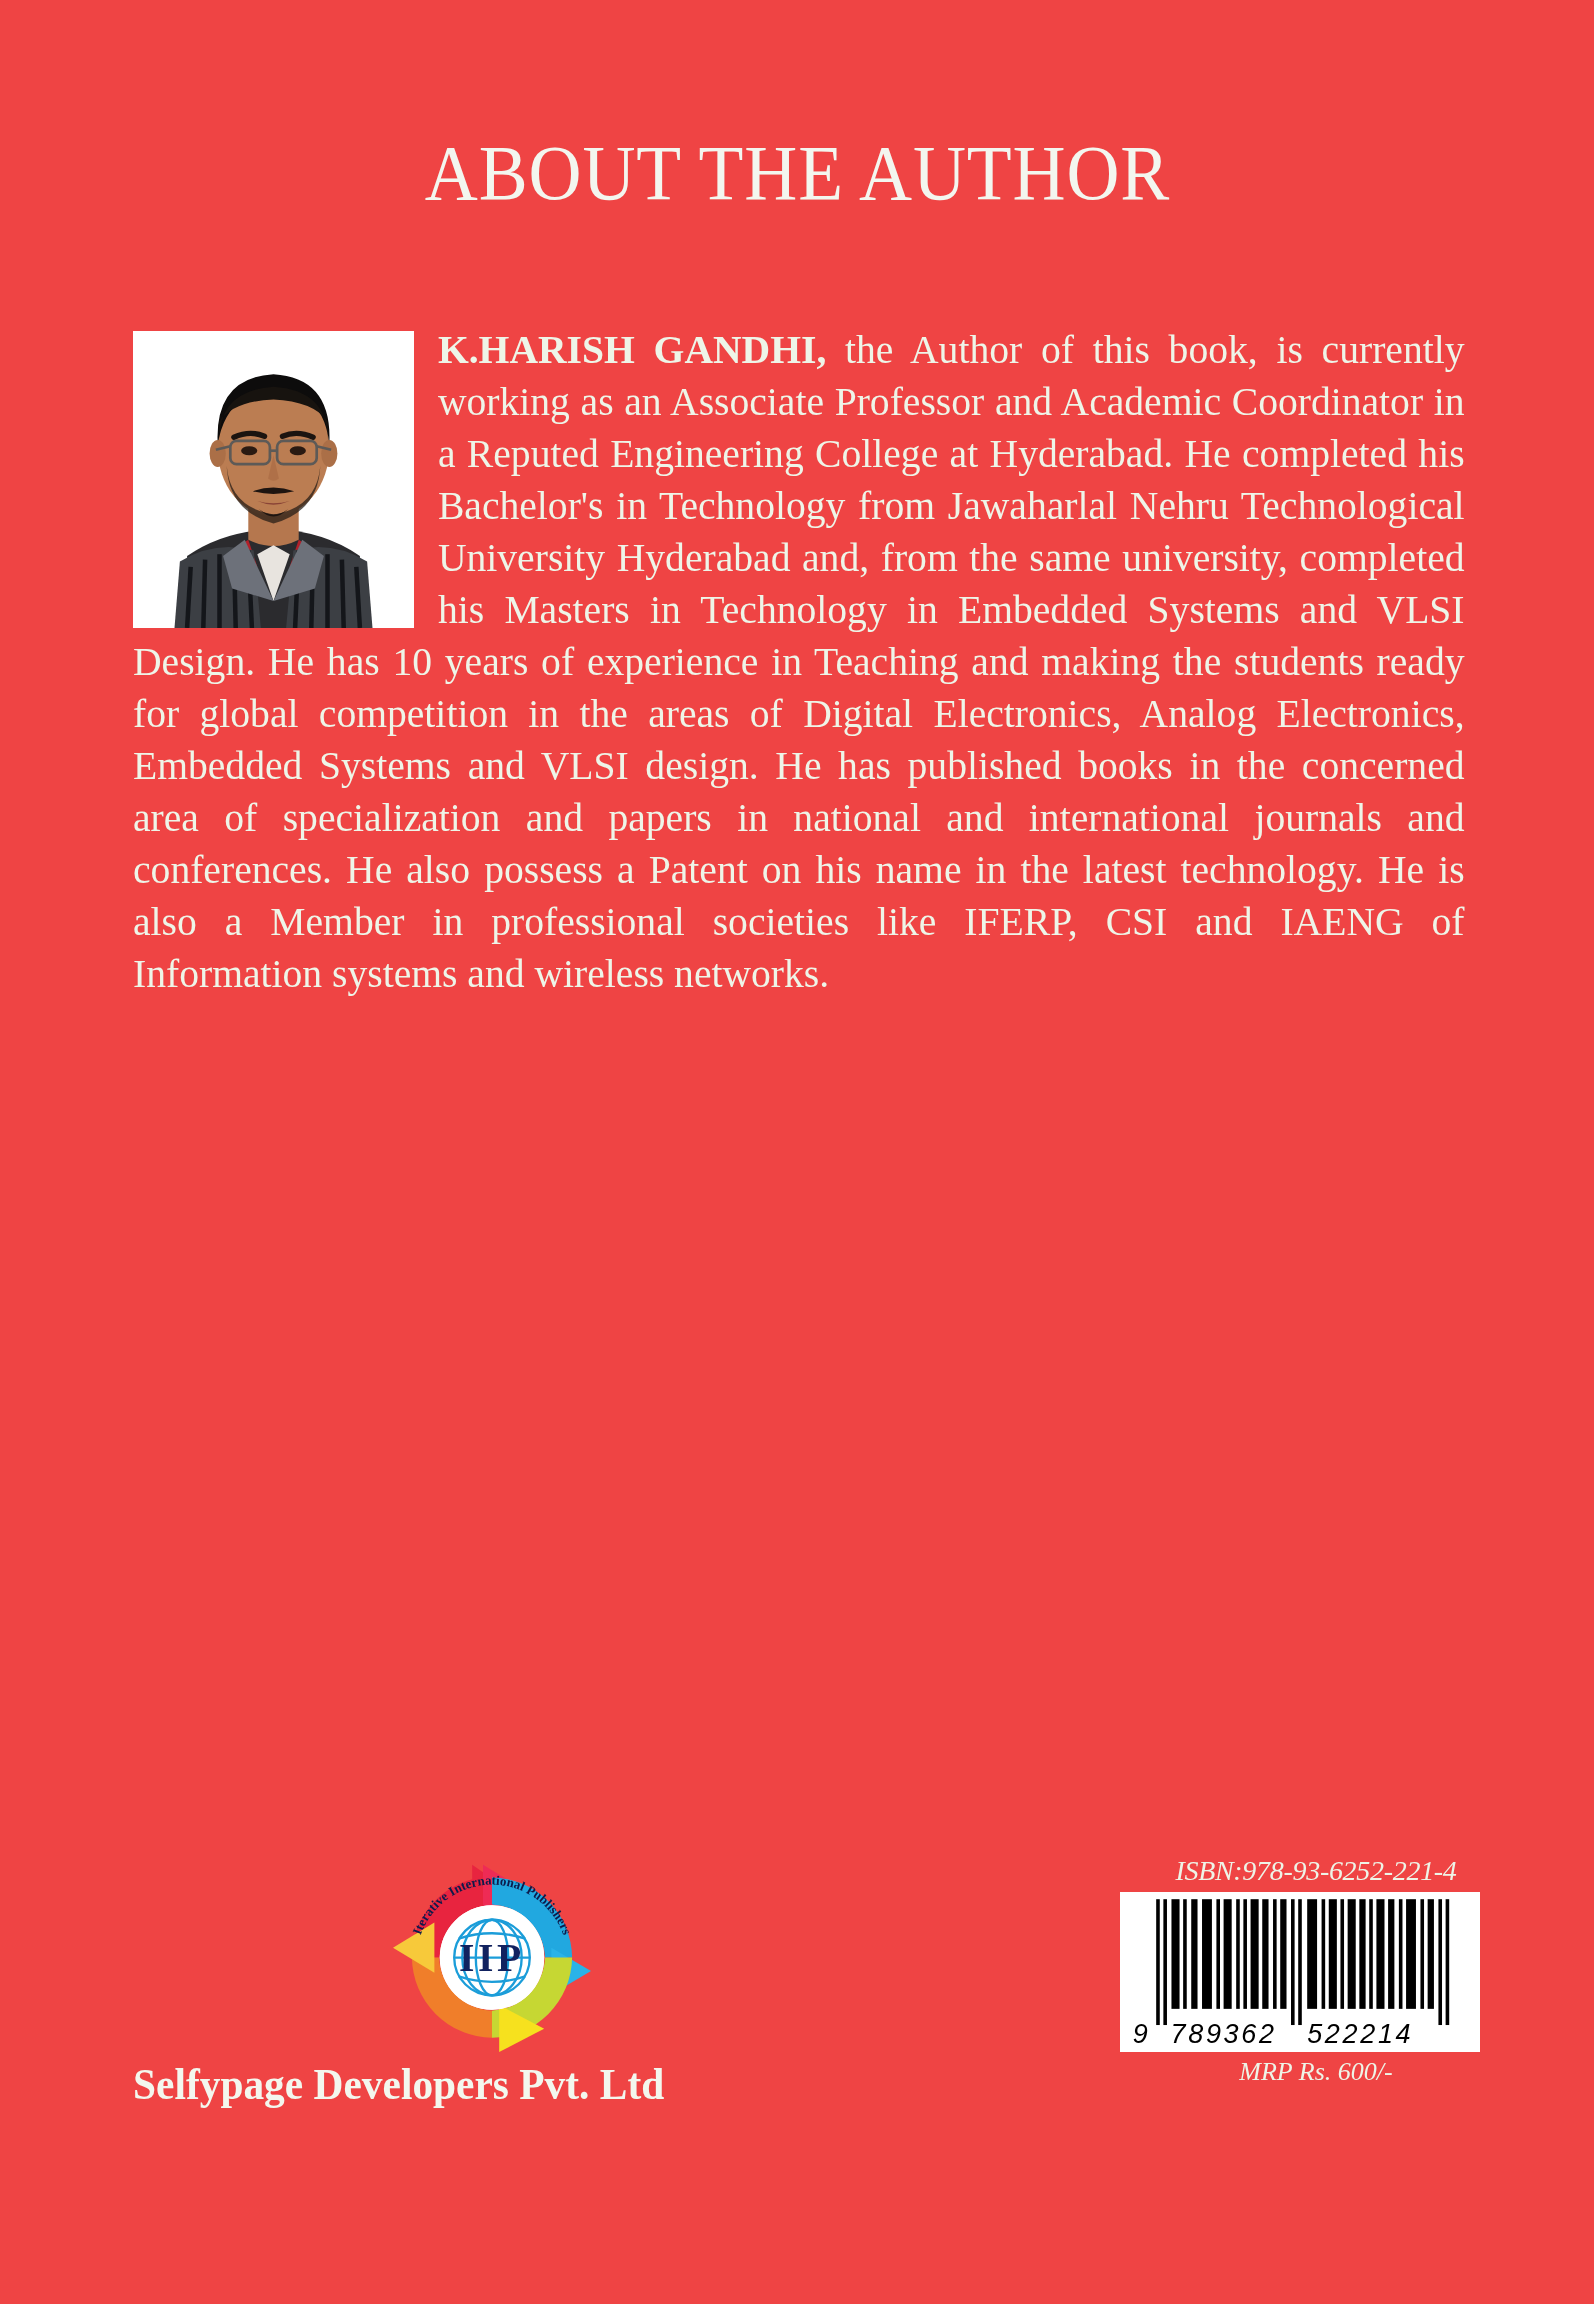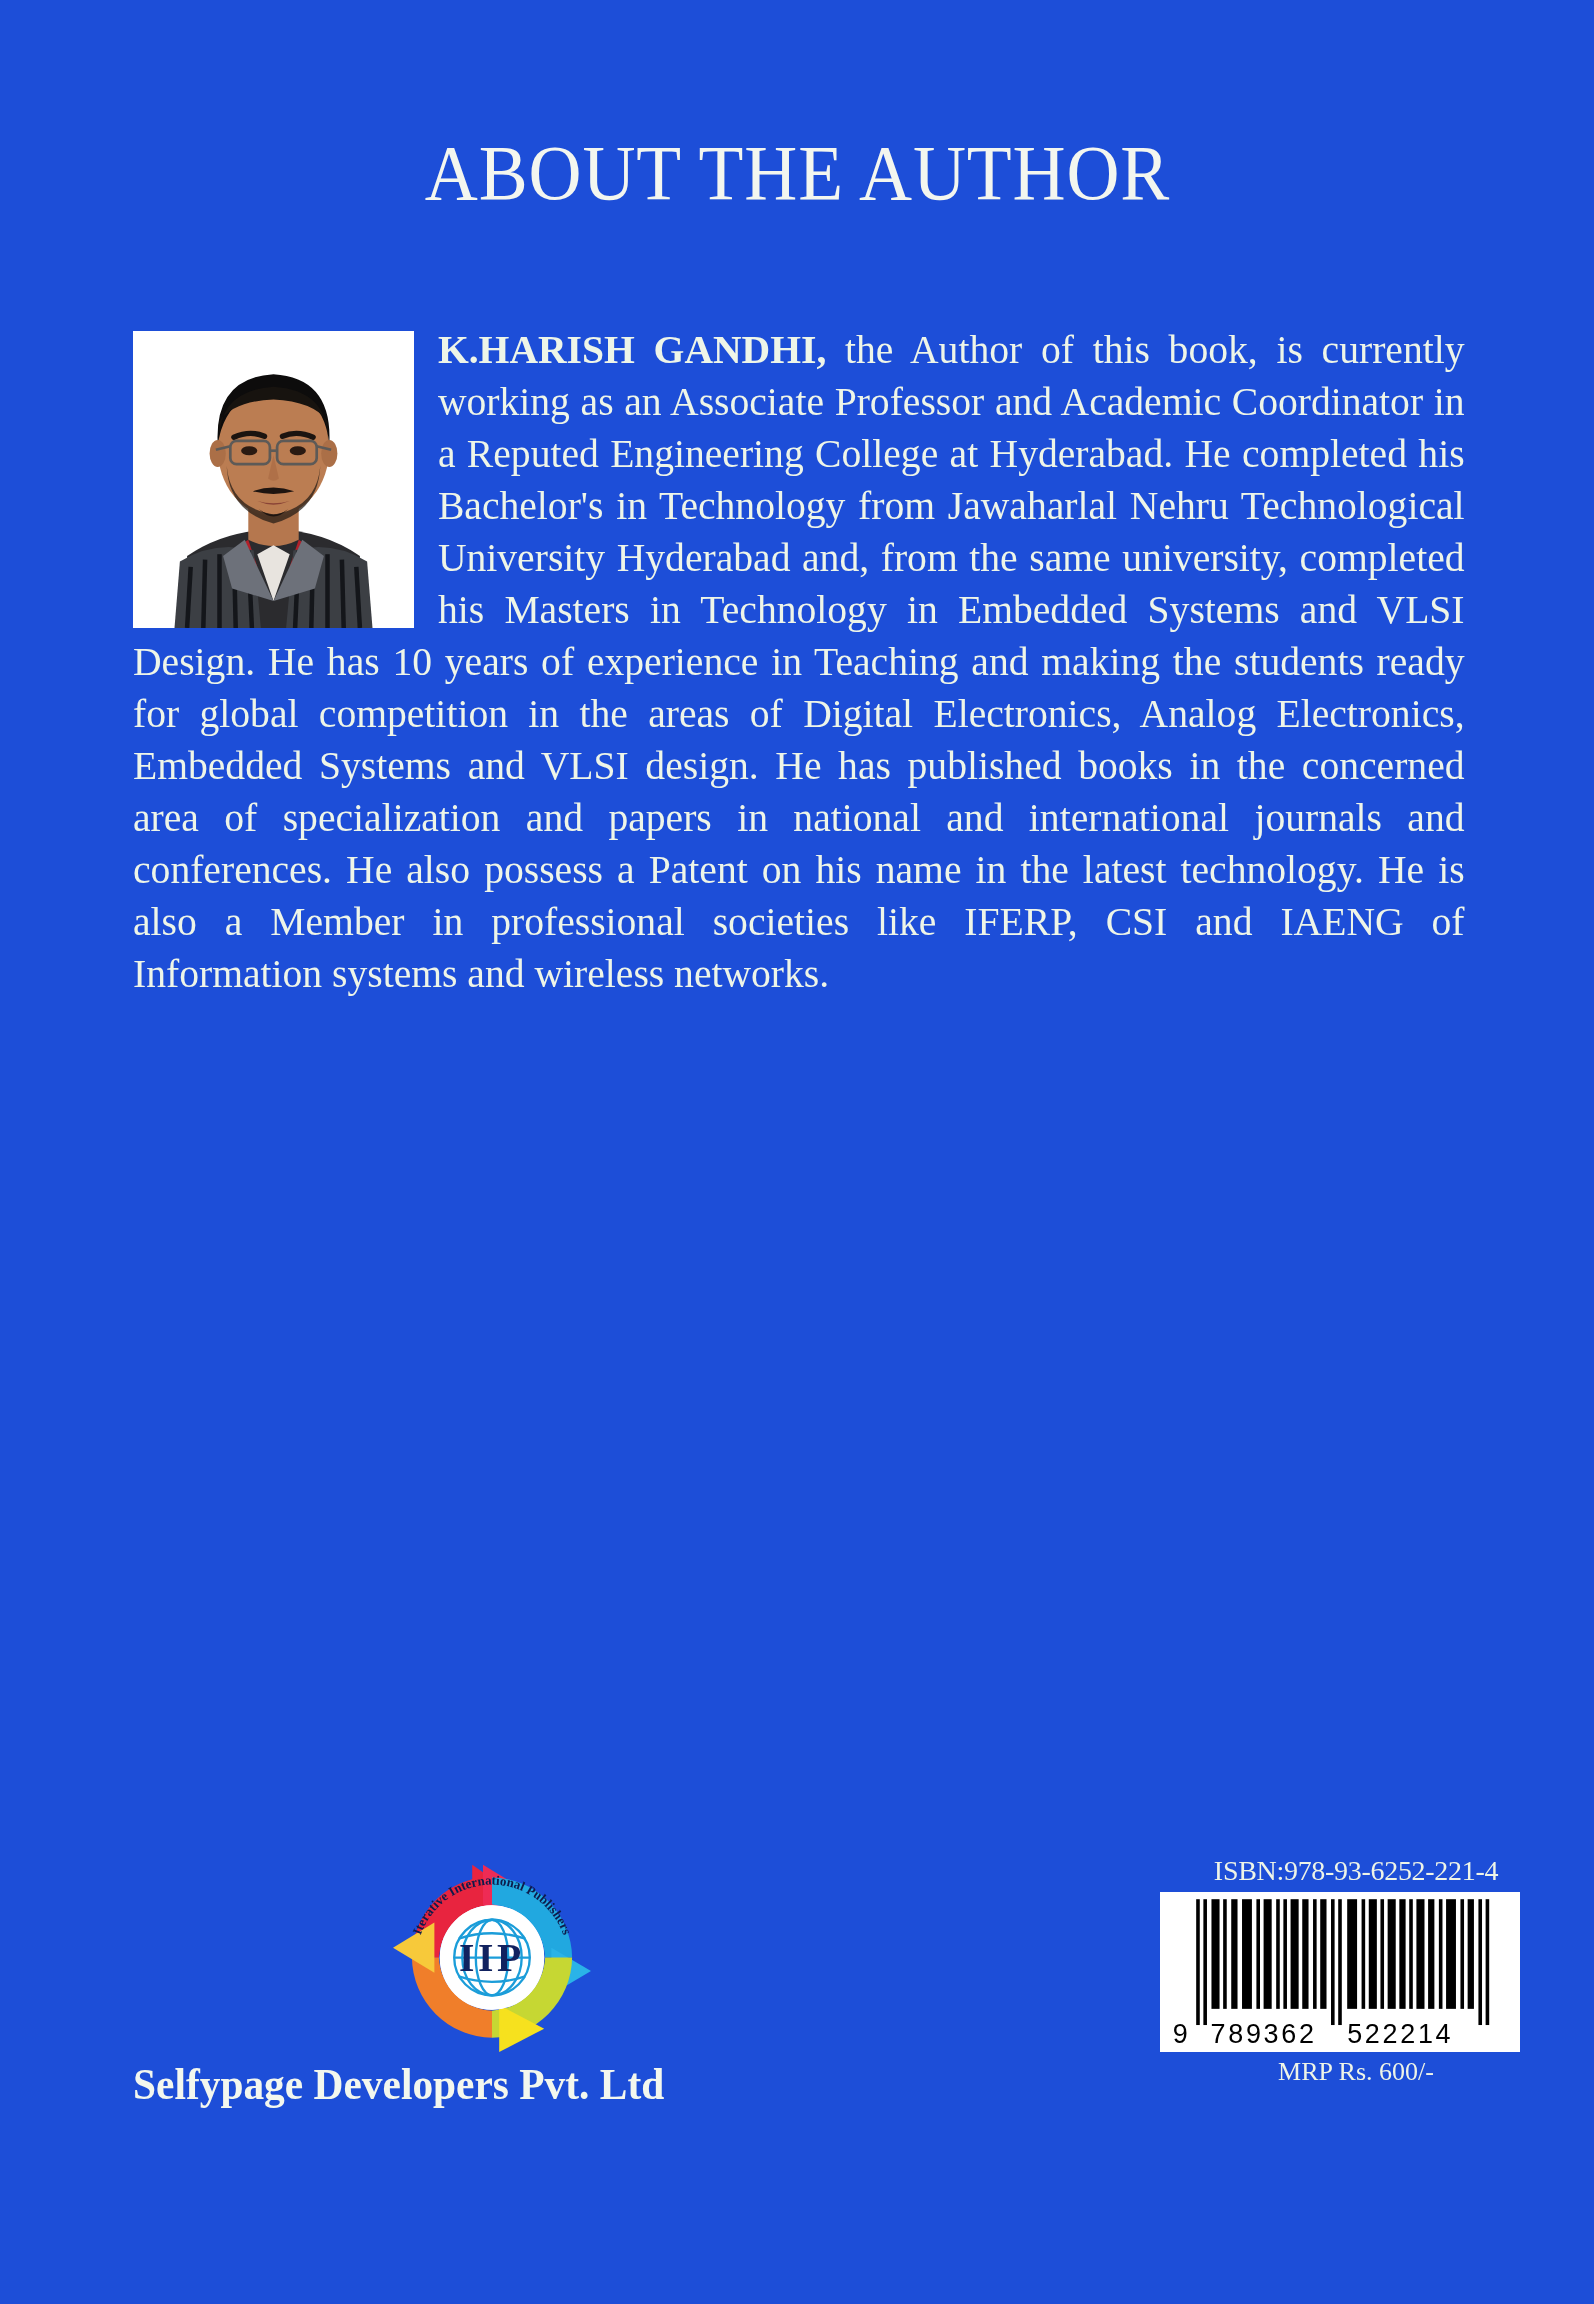--- a/index.html
+++ b/index.html
@@ -12,21 +12,21 @@
     background: #5f8a5c;
     font-family: "Liberation Serif", "DejaVu Serif", serif;
     overflow: hidden;
     position: relative;
   }
 
   .page {
     position: relative;
     width: 1595px;
     height: 2304px;
-    background: #1d4ed8;
+    background: #ef4444;
   }
 
   
   .title {
     position: absolute;
     top: 133px;
     left: 0;
     width: 1595px;
     text-align: center;
     color: #f3f6ef;
@@ -91,24 +91,25 @@
     font-weight: bold;
     font-family: "Liberation Serif", "DejaVu Serif", serif;
     letter-spacing: 0px;
     transform: scaleX(0.92);
     transform-origin: left top;
     white-space: nowrap;
   }
 
   .isbn-area {
     position: absolute;
-    left: 1160px;
+    left: 1120px;
     top: 1856px;
     width: 392px;
     text-align: center;
+    font-style: italic;
   }
   .isbn-text {
     color: #eef4e7;
     font-size: 28px;
     line-height: 1.1;
     letter-spacing: -0.3px;
     white-space: nowrap;
     font-family: "Liberation Serif", "DejaVu Serif", serif;
   }
   .barcode-box {

